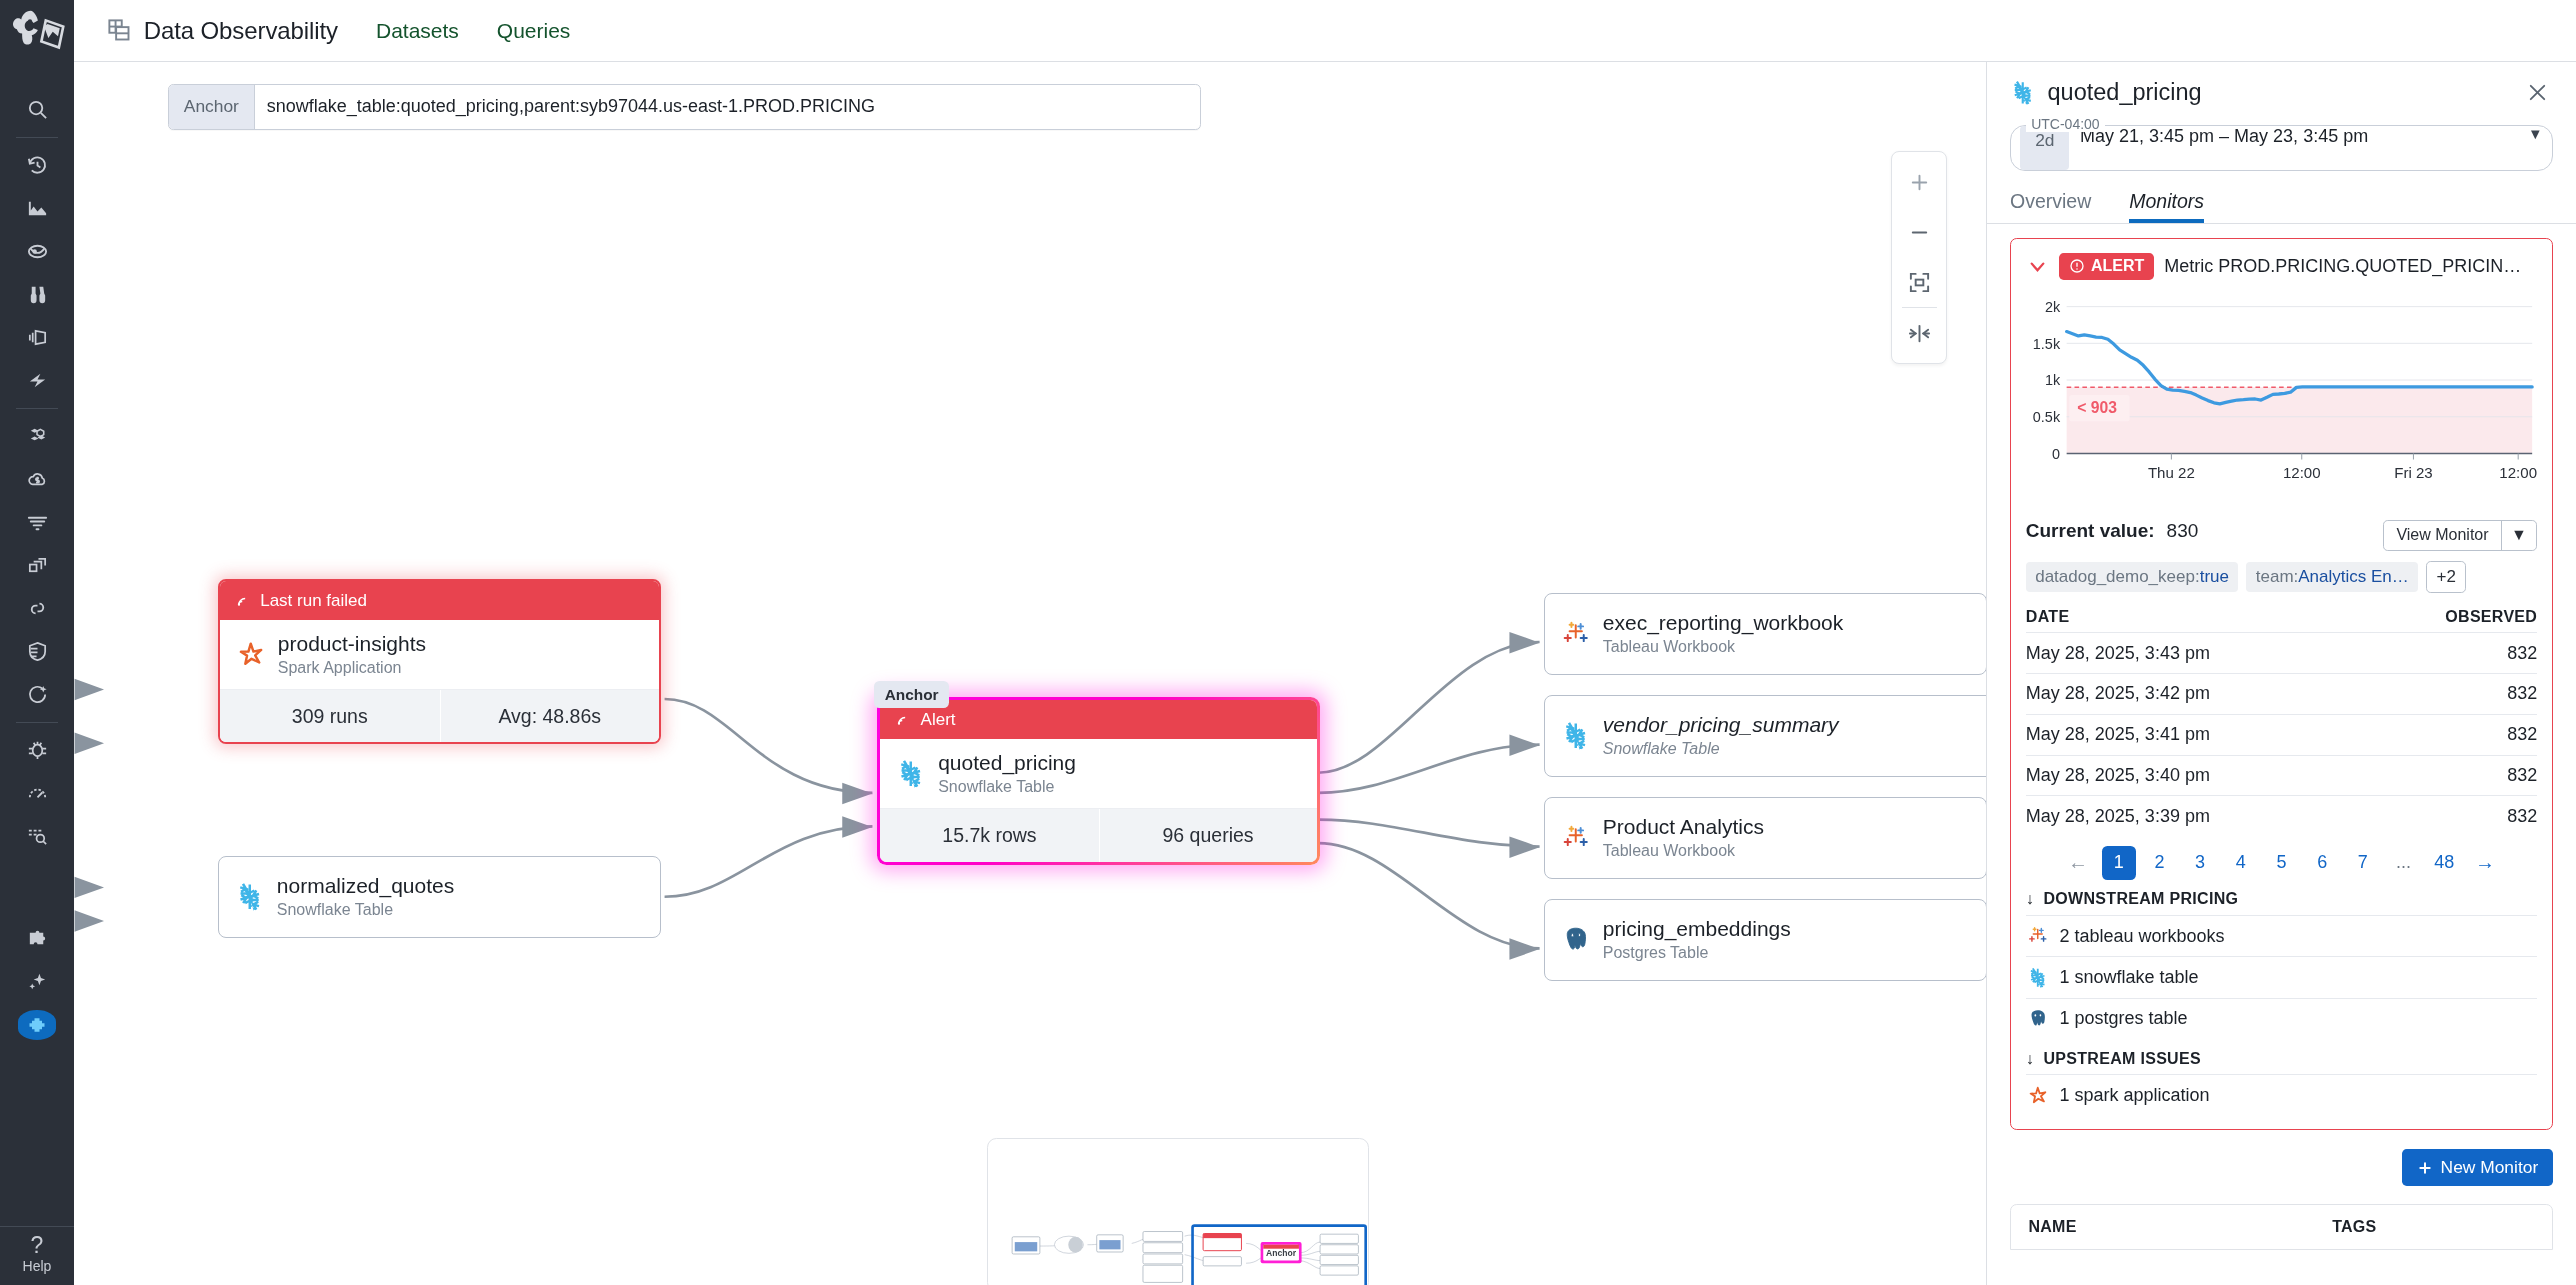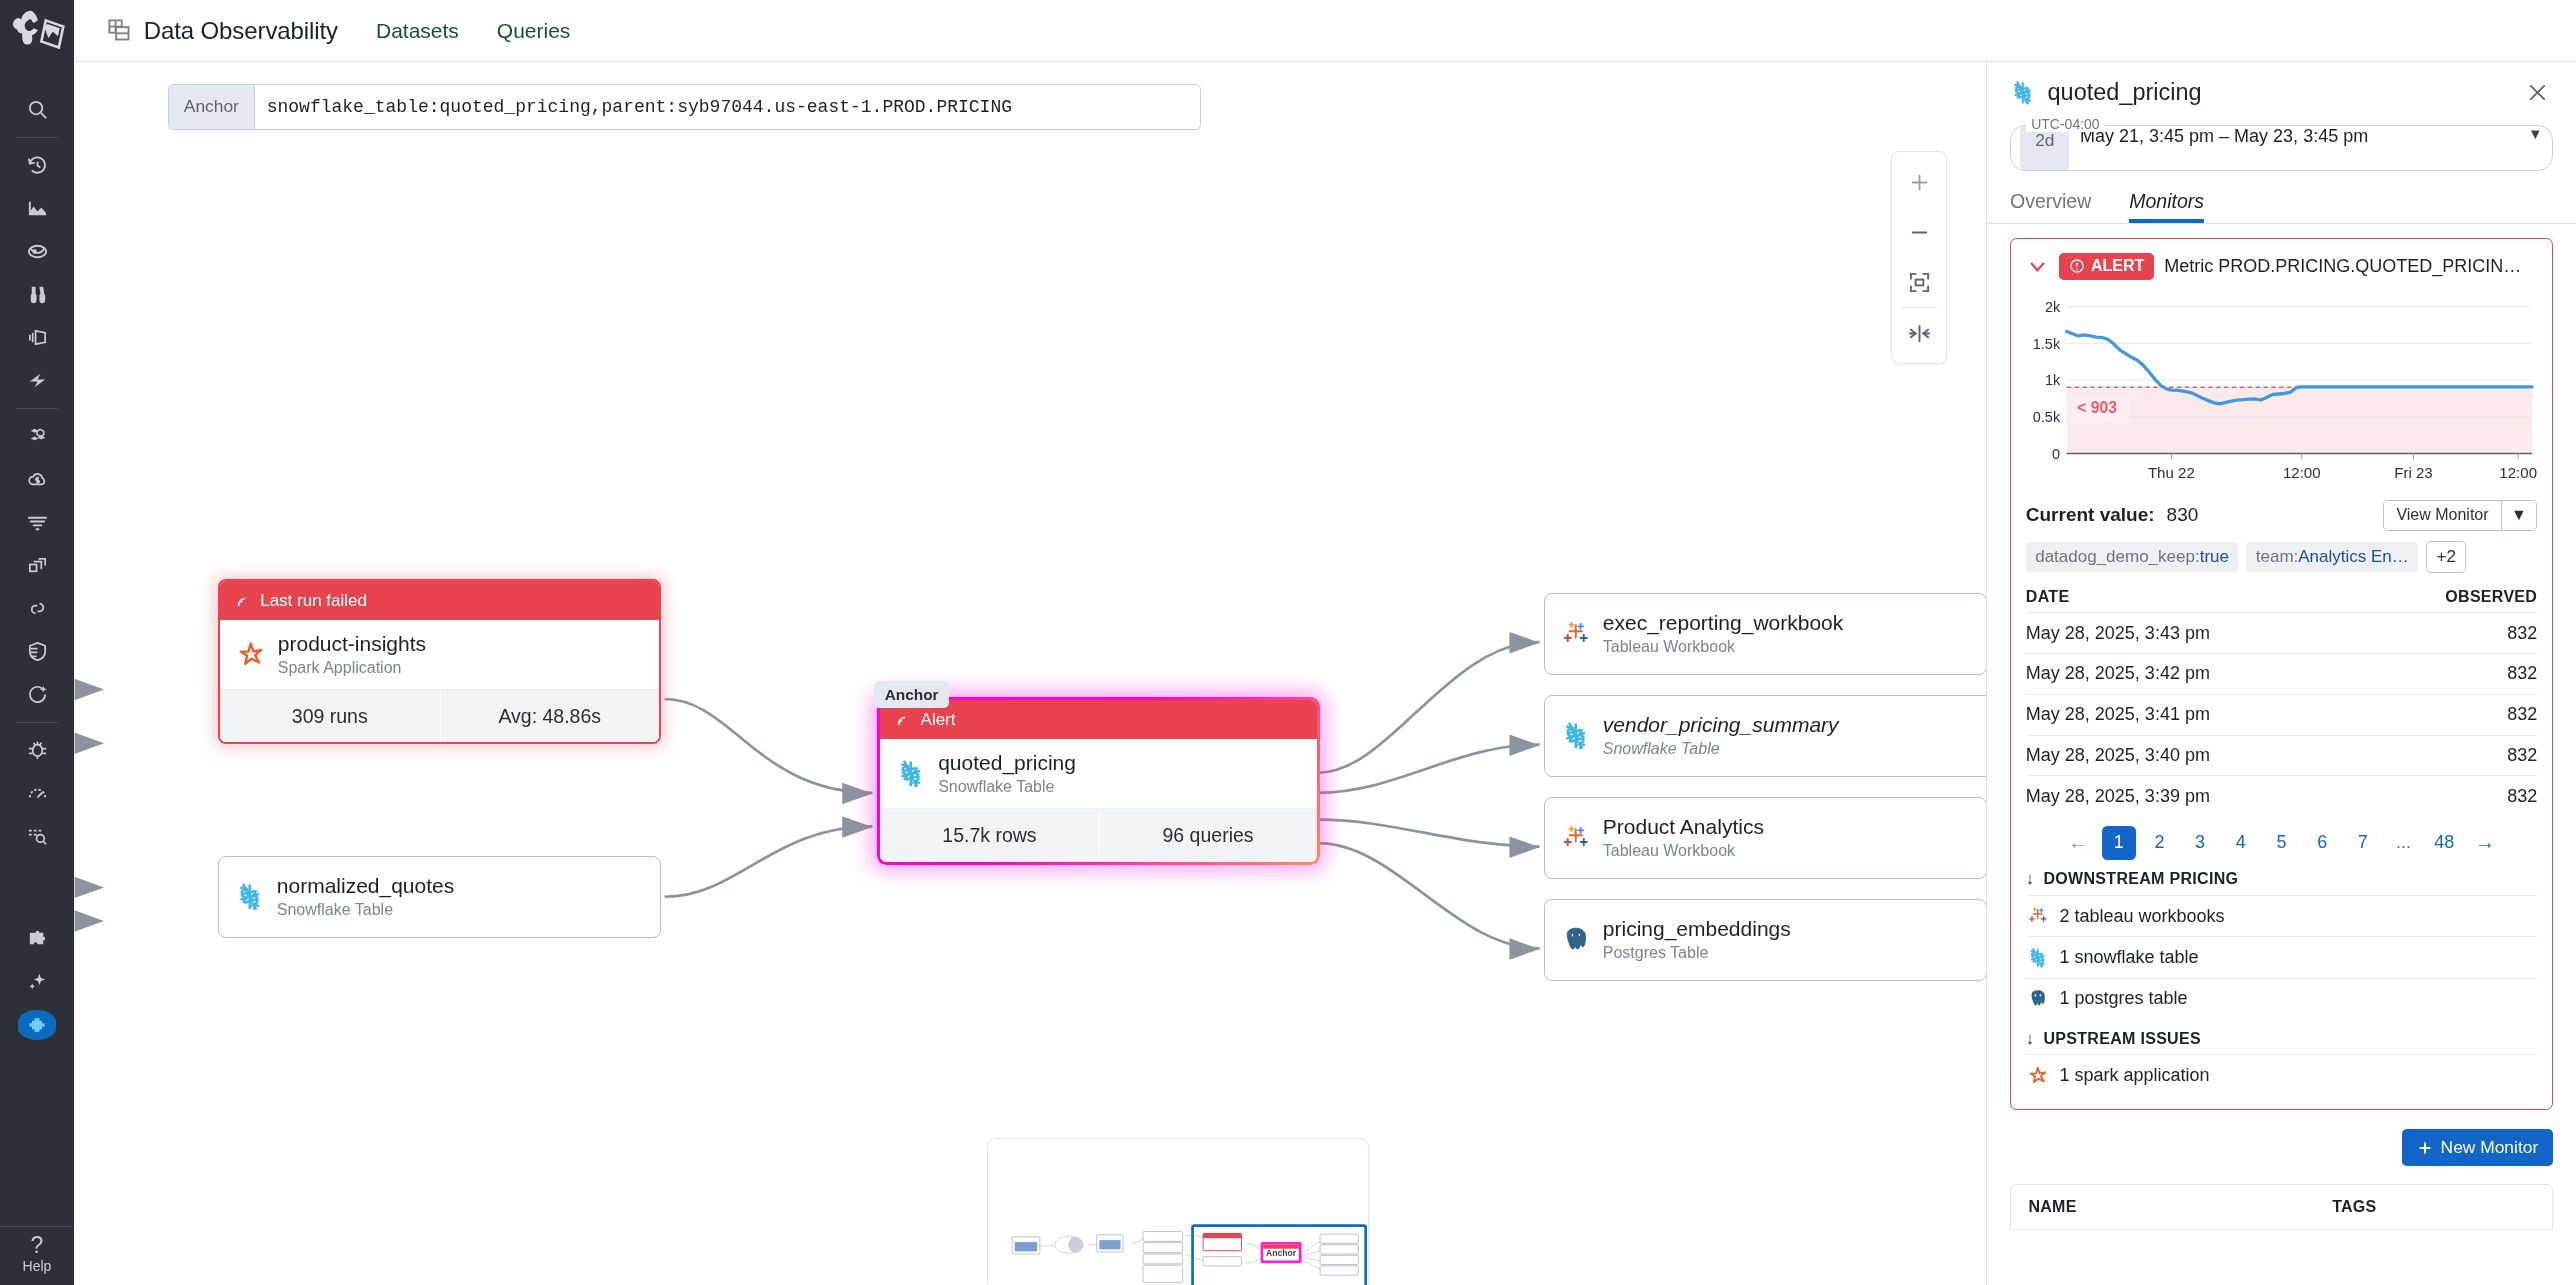--- a/index.html
+++ b/index.html
@@ -51,21 +51,21 @@
     display: flex; align-items: stretch; width: 1033px; height: 46px;
     border: 0.7px solid #c9cfd9; border-radius: 5.4px; background: #fff; overflow: hidden;
     box-shadow: 0 0.7px 0.7px rgba(0,0,0,0.03);
   }
   .anchor-label {
     background: #e4e8f1; color: #5b6570; font-size: 17.4px;
     display: flex; align-items: center; padding: 0 14.8px; border-right:0.7px solid #c9cfd9;
   }
   .anchor-value {
     flex: 1 1 auto; display:flex; align-items:center; padding: 0 12px;
-    font-size: 18px; color: #1c2128; font-family: Liberation Mono, monospace;
+    font-size: 18px; color: #1c2128;
   }
 
   
   .zoomctl {
     position: absolute; right: 39px; top: 89px; width: 56px;
     background: #fff; border: 0.7px solid #e0e3e8; border-radius: 8px;
     display: flex; flex-direction: column; align-items: center; padding: 5.4px 0;
     box-shadow: 0 1.3px 3.4px rgba(0,0,0,0.05);
   }
   .zoomctl .zb { width: 56px; height: 50px; display:flex; align-items:center; justify-content:center; color:#5d6670; cursor:pointer; }
@@ -157,21 +157,21 @@
     background:#e8434f; color:#fff; font-size: 16px; font-weight:700;
     border-radius: 4.7px; padding: 4.7px 9.4px; display:flex; align-items:center; gap:6px;
   }
   .badge-alert svg{width:16px;height:16px;}
   .alert-name { font-size: 18px; color:#1c2128; white-space:nowrap; overflow:hidden; text-overflow:ellipsis; }
 
   
   .chartwrap { position: relative; height: 201px; margin-top: 14.8px; }
   .chartwrap svg { display:block; }
 
-  .cur-row { display:flex; align-items:center; margin-top: 4px; gap: 12px; }
+  .cur-row { display:flex; margin-top: 24px; gap: 12px; }
   .cur-label { font-size: 19px; font-weight:700; color:#1c2128; }
   .cur-val { font-size: 19px; color:#1c2128; }
   .cur-spacer { flex:1 1 auto; }
   .viewmon {
     display:flex; border:0.7px solid #b9c1cc; border-radius: 4.7px; overflow:hidden; font-size:16px;
   }
   .viewmon .t { padding: 5.4px 12px; color:#2a2f37; cursor:pointer;}
   .viewmon .d { padding: 5.4px 9.4px; border-left:0.7px solid #b9c1cc; color:#2a2f37; cursor:pointer;}
 
   .tagrow { display:flex; align-items:center; gap: 8px; margin-top: 10.7px; }

